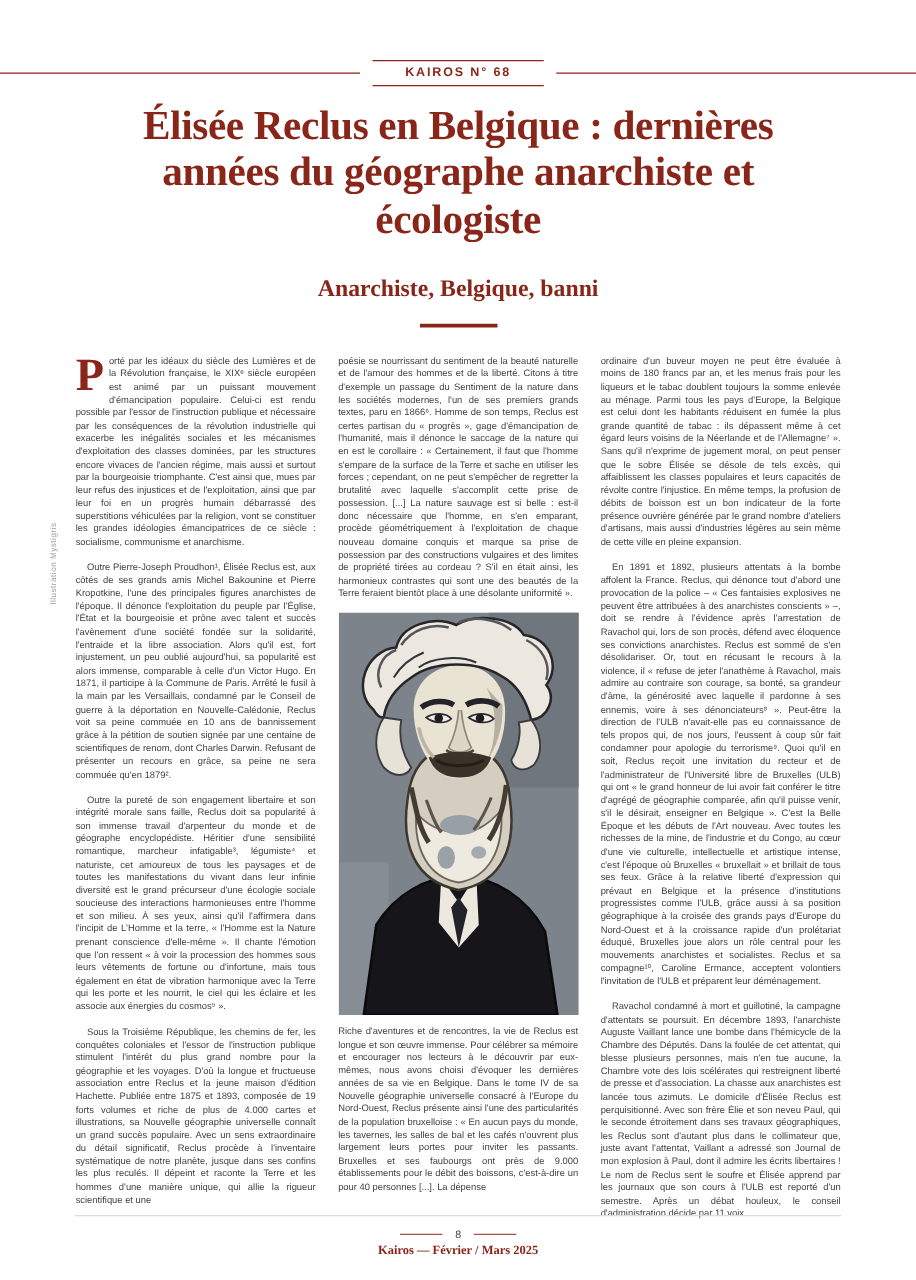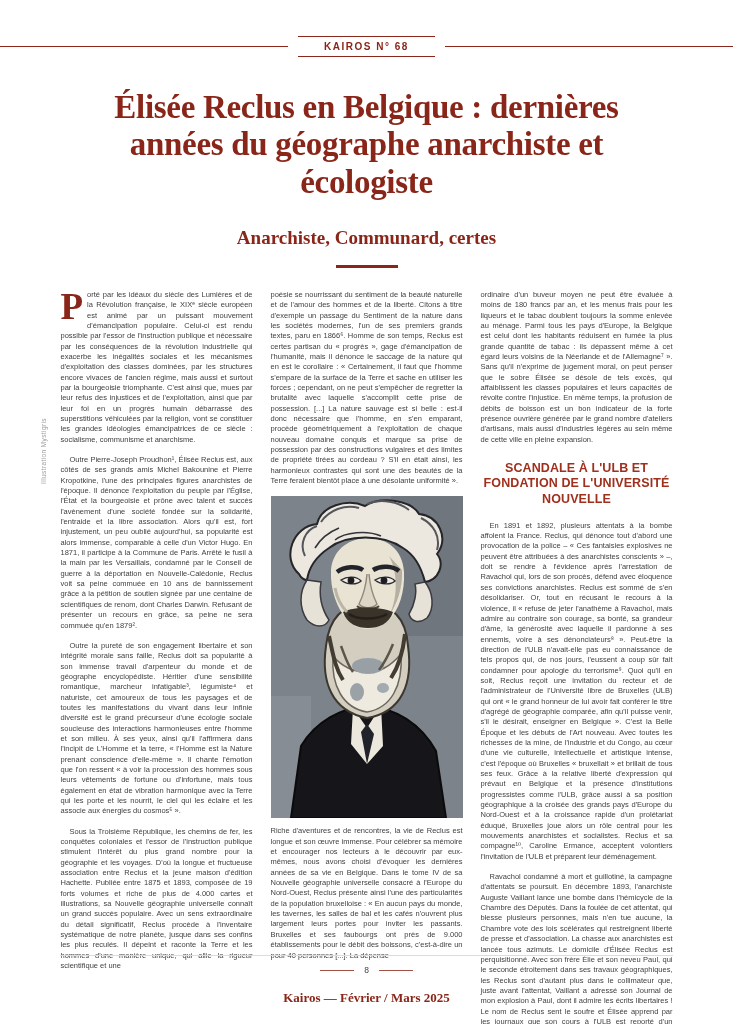--- a/index.html
+++ b/index.html
@@ -5,34 +5,34 @@
   html,body{margin:0;padding:0;background:#e8e8e8;}
   .page{
     position:relative;
     width:733px;height:1024px;
     margin:0 auto;
     background:#ffffff;
     font-family:"Liberation Sans","DejaVu Sans",sans-serif;
     color:#3f3f3f;
     overflow:hidden;
     box-sizing:border-box;
-    padding-top:36px;
+    padding-top:48px;
   }
   
   .masthead{display:flex;align-items:center;width:733px;}
   .masthead .rule{flex:1;height:1px;background:#8a2619;}
   .masthead .issue-box{
     margin:0 10px;padding:4px 26px;
     border-top:1px solid #8a2619;border-bottom:1px solid #8a2619;
     color:#8a2619;font-size:10px;font-weight:bold;letter-spacing:1.5px;
     white-space:nowrap;
   }
   
   .title{
-    width:540px;margin:32px auto 0;
+    width:540px;margin:14px auto 0;
     font-family:"Liberation Serif","DejaVu Serif",serif;
     font-weight:bold;font-size:33px;line-height:1.13;
     text-align:center;color:#8a2619;letter-spacing:-0.3px;
   }
   .subtitle{
     margin:26px auto 0;
     font-family:"Liberation Serif","DejaVu Serif",serif;
     font-weight:bold;font-size:19px;text-align:center;color:#8a2619;
   }
   .title-rule{width:62px;height:3px;background:#8a2619;margin:16px auto 0;}
@@ -66,38 +66,38 @@
   .portrait{width:192px;height:322px;margin:2px 0 8px;display:block;}
   
   .footer{
     position:absolute;left:60px;right:60px;bottom:18px;
     border-top:1px solid #dcdcdc;padding-top:9px;text-align:center;
   }
   .pagenum-row{display:flex;align-items:center;justify-content:center;gap:10px;}
   .pagenum-row .dash{width:34px;height:1px;background:#8a2619;opacity:.8;}
   .pagenum{font-size:8.5px;color:#3f3f3f;}
   .footer-credit{
-    margin-top:15px;
+    margin-top:3px;
     font-family:"Liberation Serif","DejaVu Serif",serif;
-    font-weight:bold;font-size:13px;color:#8a2619;
+    font-weight:bold;font-size:10px;color:#8a2619;
   }
 </style>
 </head>
 <body>
 
 <div class="page">
 
   <div class="masthead">
     <div class="rule"></div>
     <div class="issue-box">KAIROS N° 68</div>
     <div class="rule"></div>
   </div>
 
   <h1 class="title">Élisée Reclus en Belgique : dernières années du géographe anarchiste et écologiste</h1>
-  <div class="subtitle">Anarchiste, Communard, certes</div>
+  <div class="subtitle">Anarchiste, Belgique, banni</div>
   <div class="title-rule"></div>
 
   <div class="credit-vert">Illustration Mystigris</div>
 
   <div class="columns">
 
     <div class="col">
       <p class="first">
         <span class="dropcap">P</span><span>orté par les idéaux du siècle des Lumières et de la Révolution française, le XIXᵉ siècle européen est animé par un puissant mouvement d'émancipation populaire. Celui-ci est rendu possible par l'essor de l'instruction publique et nécessaire par les conséquences de la révolution industrielle qui exacerbe les inégalités sociales et les mécanismes d'exploitation des classes dominées, par les structures encore vivaces de l'ancien régime, mais aussi et surtout par la bourgeoisie triomphante. C'est ainsi que, mues par leur refus des injustices et de l'exploitation, ainsi que par leur foi en un progrès humain débarrassé des superstitions véhiculées par la religion, vont se constituer les grandes idéologies émancipatrices de ce siècle : socialisme, communisme et anarchisme.</span>
       </p>
@@ -157,21 +157,20 @@
         <path d="M78,118 C86,124 106,124 116,118" stroke="#241f18" stroke-width="2.5" fill="none"></path>
 
         <path d="M64,92 C66,102 70,110 76,116" stroke="#bcb5a5" stroke-width="3" fill="none"></path>
       </svg>
 
       <p class="first">Riche d'aventures et de rencontres, la vie de Reclus est longue et son œuvre immense. Pour célébrer sa mémoire et encourager nos lecteurs à le découvrir par eux-mêmes, nous avons choisi d'évoquer les dernières années de sa vie en Belgique. Dans le tome IV de sa Nouvelle géographie universelle consacré à l'Europe du Nord-Ouest, Reclus présente ainsi l'une des particularités de la population bruxelloise : « En aucun pays du monde, les tavernes, les salles de bal et les cafés n'ouvrent plus largement leurs portes pour inviter les passants. Bruxelles et ses faubourgs ont près de 9.000 établissements pour le débit des boissons, c'est-à-dire un pour 40 personnes [...]. La dépense</p>
     </div>
 
     <div class="col">
       <p class="first">ordinaire d'un buveur moyen ne peut être évaluée à moins de 180 francs par an, et les menus frais pour les liqueurs et le tabac doublent toujours la somme enlevée au ménage. Parmi tous les pays d'Europe, la Belgique est celui dont les habitants réduisent en fumée la plus grande quantité de tabac : ils dépassent même à cet égard leurs voisins de la Néerlande et de l'Allemagne⁷ ». Sans qu'il n'exprime de jugement moral, on peut penser que le sobre Élisée se désole de tels excès, qui affaiblissent les classes populaires et leurs capacités de révolte contre l'injustice. En même temps, la profusion de débits de boisson est un bon indicateur de la forte présence ouvrière générée par le grand nombre d'ateliers d'artisans, mais aussi d'industries légères au sein même de cette ville en pleine expansion.</p>
-      <h2 class="sec-heading">SCANDALE À L'ULB ET FONDATION DE L'UNIVERSITÉ NOUVELLE</h2>
       <p>En 1891 et 1892, plusieurs attentats à la bombe affolent la France. Reclus, qui dénonce tout d'abord une provocation de la police – « Ces fantaisies explosives ne peuvent être attribuées à des anarchistes conscients » –, doit se rendre à l'évidence après l'arrestation de Ravachol qui, lors de son procès, défend avec éloquence ses convictions anarchistes. Reclus est sommé de s'en désolidariser. Or, tout en récusant le recours à la violence, il « refuse de jeter l'anathème à Ravachol, mais admire au contraire son courage, sa bonté, sa grandeur d'âme, la générosité avec laquelle il pardonne à ses ennemis, voire à ses dénonciateurs⁸ ». Peut-être la direction de l'ULB n'avait-elle pas eu connaissance de tels propos qui, de nos jours, l'eussent à coup sûr fait condamner pour apologie du terrorisme⁹. Quoi qu'il en soit, Reclus reçoit une invitation du recteur et de l'administrateur de l'Université libre de Bruxelles (ULB) qui ont « le grand honneur de lui avoir fait conférer le titre d'agrégé de géographie comparée, afin qu'il puisse venir, s'il le désirait, enseigner en Belgique ». C'est la Belle Époque et les débuts de l'Art nouveau. Avec toutes les richesses de la mine, de l'industrie et du Congo, au cœur d'une vie culturelle, intellectuelle et artistique intense, c'est l'époque où Bruxelles « bruxellait » et brillait de tous ses feux. Grâce à la relative liberté d'expression qui prévaut en Belgique et la présence d'institutions progressistes comme l'ULB, grâce aussi à sa position géographique à la croisée des grands pays d'Europe du Nord-Ouest et à la croissance rapide d'un prolétariat éduqué, Bruxelles joue alors un rôle central pour les mouvements anarchistes et socialistes. Reclus et sa compagne¹⁰, Caroline Ermance, acceptent volontiers l'invitation de l'ULB et préparent leur déménagement.</p>
       <p>Ravachol condamné à mort et guillotiné, la campagne d'attentats se poursuit. En décembre 1893, l'anarchiste Auguste Vaillant lance une bombe dans l'hémicycle de la Chambre des Députés. Dans la foulée de cet attentat, qui blesse plusieurs personnes, mais n'en tue aucune, la Chambre vote des lois scélérates qui restreignent liberté de presse et d'association. La chasse aux anarchistes est lancée tous azimuts. Le domicile d'Élisée Reclus est perquisitionné. Avec son frère Élie et son neveu Paul, qui le seconde étroitement dans ses travaux géographiques, les Reclus sont d'autant plus dans le collimateur que, juste avant l'attentat, Vaillant a adressé son Journal de mon explosion à Paul, dont il admire les écrits libertaires ! Le nom de Reclus sent le soufre et Élisée apprend par les journaux que son cours à l'ULB est reporté d'un semestre. Après un débat houleux, le conseil d'administration décide par 11 voix</p>
     </div>
 
   </div>
 
   <div class="footer">
     <div class="pagenum-row">
       <span class="dash"></span>
       <span class="pagenum">8</span>

